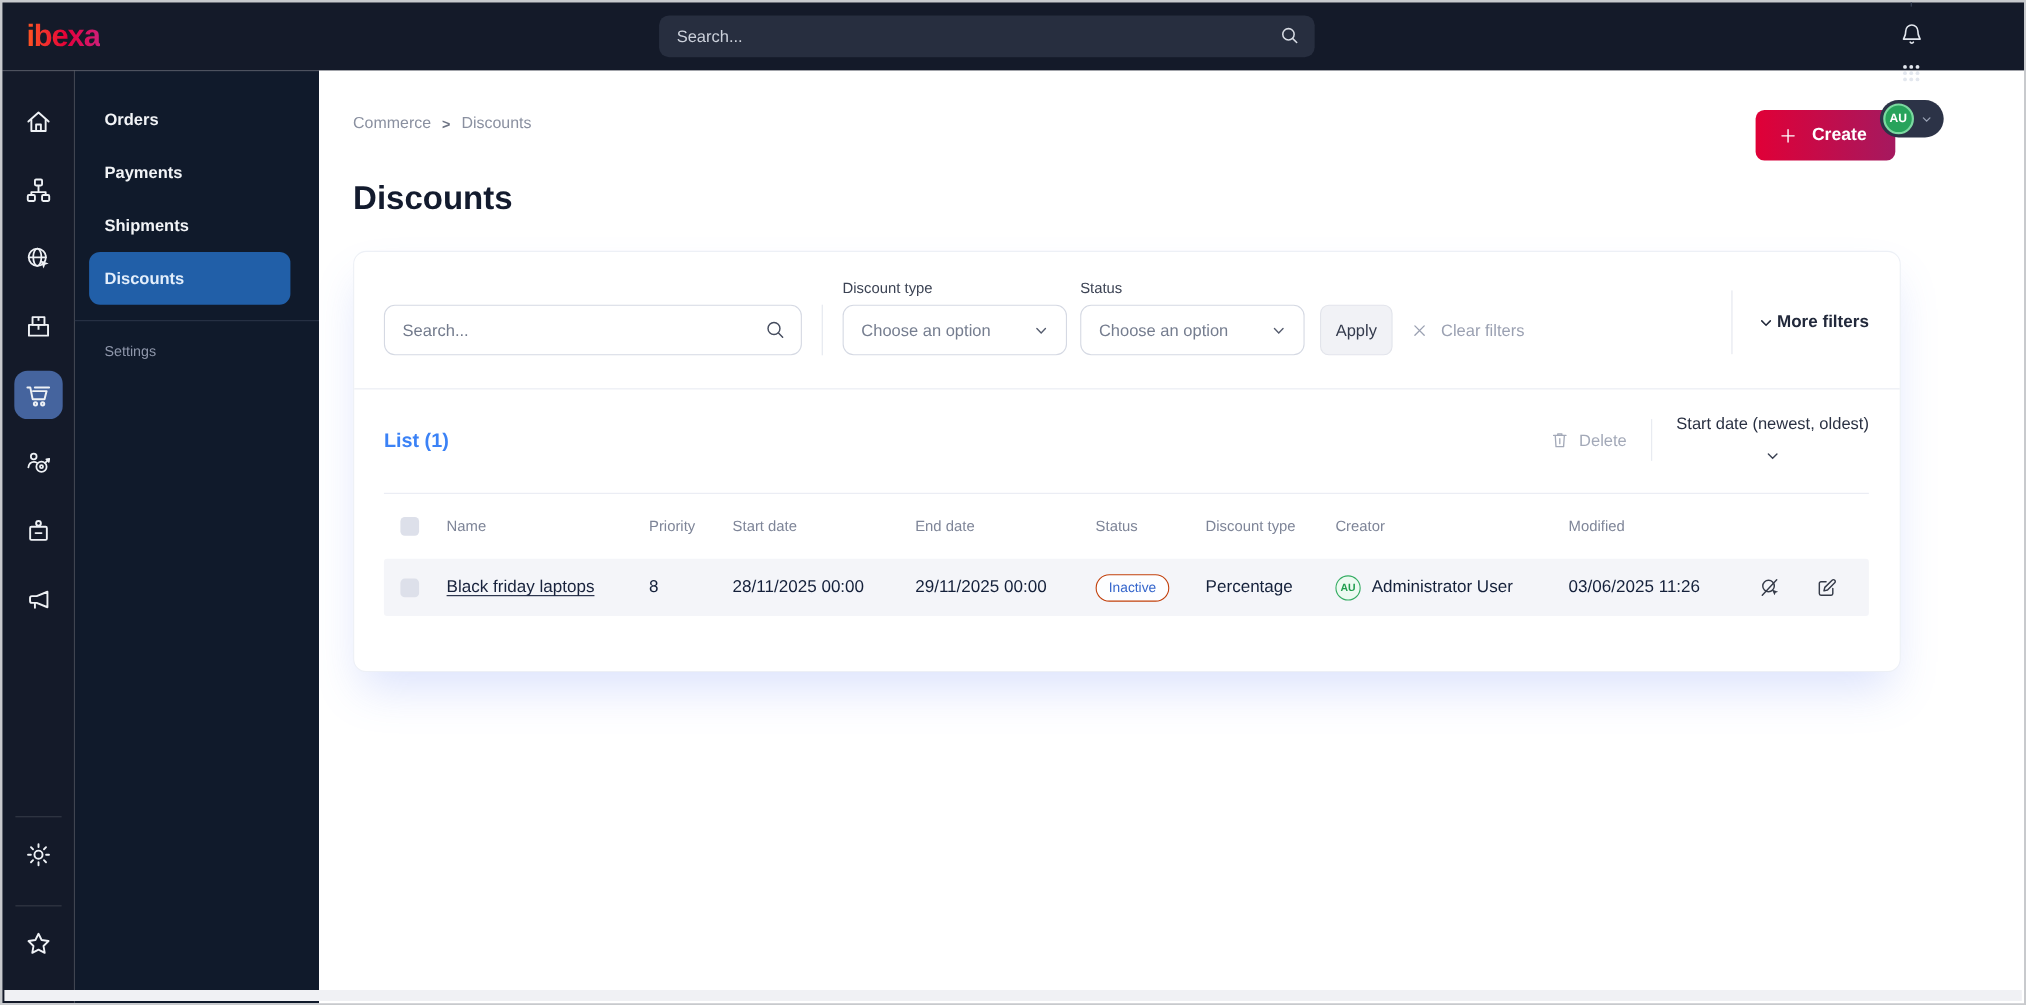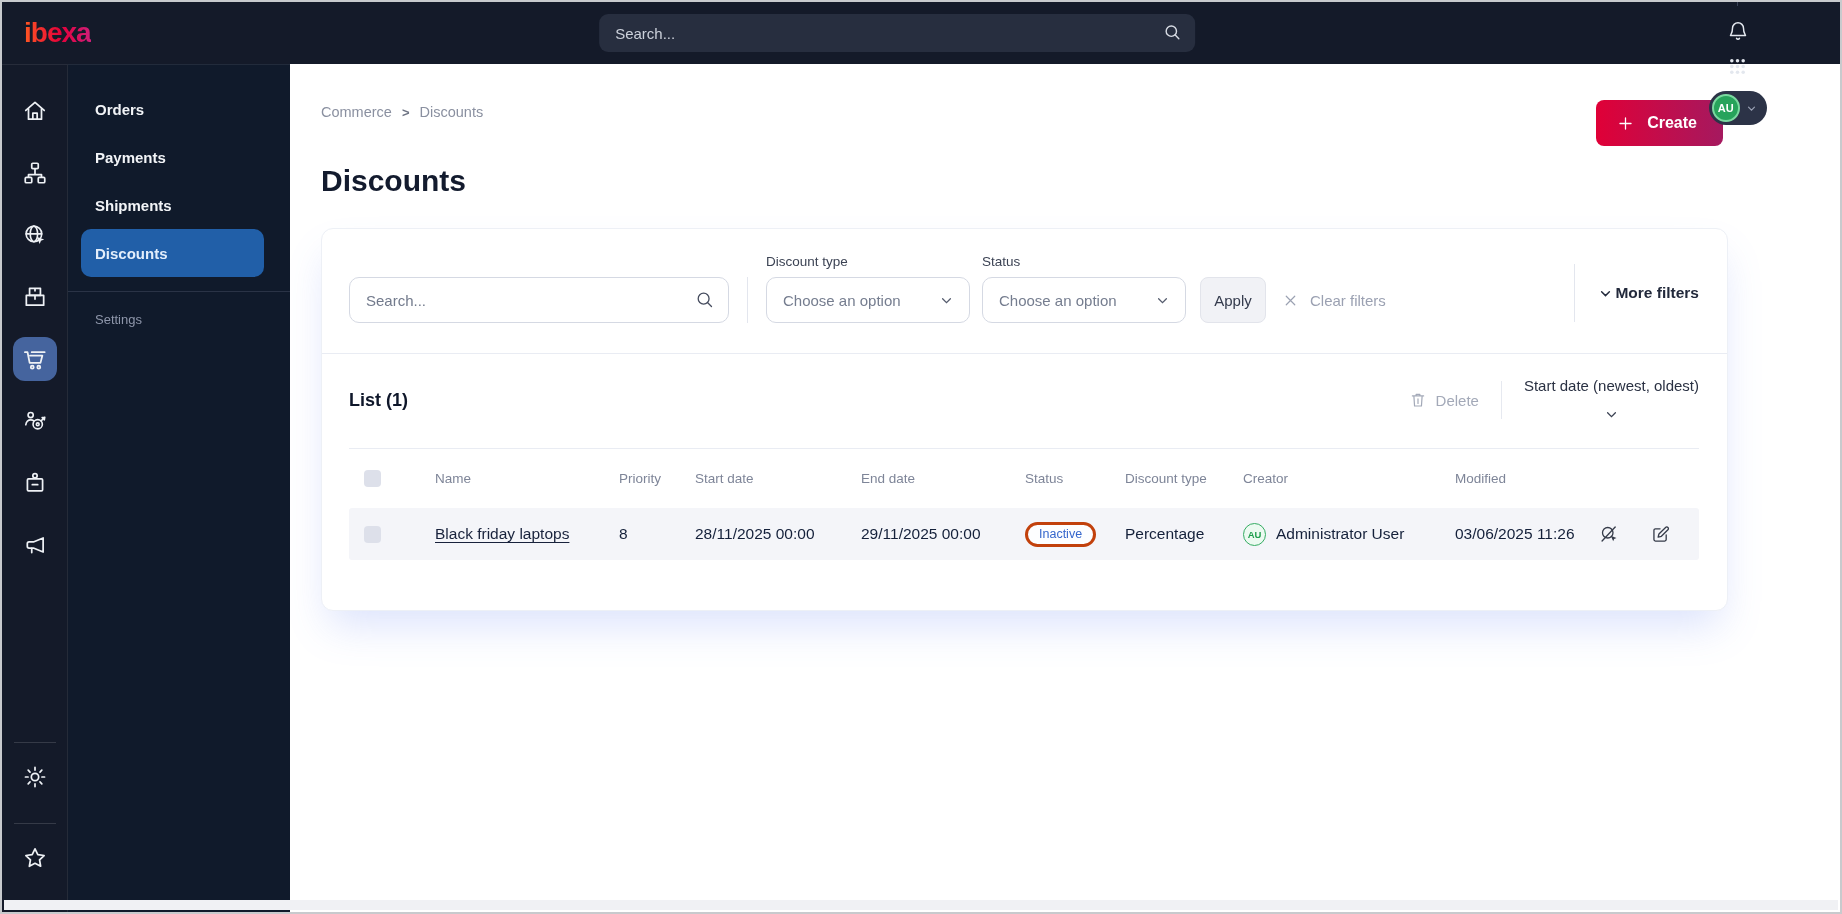--- a/index.html
+++ b/index.html
@@ -85,40 +85,40 @@
   .clear-btn { margin-left:16px; height:46px; display:flex; align-items:center; gap:11px; color:#9ba1b2;
                font-size:15px; cursor:pointer;text-align:center; }
   .more-filters { margin-left:auto; display:flex; align-items:center; height:60px; }
   .more-filters .vd { width:1px; height:58px; background:#e3e6ee; margin-right:22px; }
   .more-filters .lbl { display:flex; align-items:center; gap:1px; font-size:15.5px; font-weight:700;
                        color:#22293b; cursor:pointer; }
 
   
   .list-section { padding:26px 28px 50px 27px; }
   .list-head { display:flex; align-items:center; height:40px; }
-  .list-title { font-size:18px; font-weight:700; color:#0f172a; }
+  .list-title { font-size:18px; font-weight:700; color:#3b82f6; }
   .delete-btn { margin-left:auto; display:flex; align-items:center; gap:9px; color:#a3a9b8; font-size:15px;
                 cursor:default; }
   .lh-div { width:1px; height:38px; background:#e6e9f0; margin:0 22px; }
   .sort-btn { display:flex; align-items:center; gap:12px; font-size:15px; color:#2a3143; cursor:pointer;flex-direction:column; }
   .sort-btn .chev { color:#3a4152; }
 
   .table { margin-top:28px; }
   .thead { display:flex; align-items:center; height:60px; border-top:1px solid #e9ecf3;
            color:#7e8598; font-size:13.5px; }
   .trow { display:flex; align-items:center; height:52px; background:#f4f5f9; border-radius:3px;
           color:#14203a; font-size:15.5px; }
-  .c-check{width:57px; display:flex;} .c-name{width:184px;margin-left:29px;} .c-priority{width:76px;}
+  .c-check{width:57px; display:flex;} .c-name{width:184px;} .c-priority{width:76px;}
   .c-start{width:166px;} .c-end{width:164px;} .c-status{width:100px;} .c-type{width:118px;}
   .c-creator{width:212px; display:flex; align-items:center; gap:10px;} .c-modified{width:140px;}
   .c-actions{flex:1; display:flex; align-items:center; justify-content:flex-end; gap:30px; padding-right:28px;}
   .checkbox { width:17px; height:17px; border-radius:4px; background:#dde0ea; margin-left:15px; cursor:pointer; }
   .name-link { color:#18223c; text-decoration:underline; text-underline-offset:3px; cursor:pointer; }
   .status-pill { display:inline-flex; align-items:center; height:25px; padding:0 11px; border-radius:13px;
-                 border:3px solid #c2410c; color:#3566cc; font-size:12.5px; background:#fdfeff; }
+                 border:1px solid #c2410c; color:#3566cc; font-size:12.5px; background:#fdfeff; }
   .avatar-row { width:23px; height:23px; border-radius:50%; border:1.5px solid #35ac63; background:#ecfaf1;
                 color:#1f9e4d; font-size:9.5px; font-weight:bold; display:grid; place-items:center; flex:0 0 auto; }
   .act-icon { color:#353b49; cursor:pointer; display:grid; place-items:center; }
 
   .bottom-strip { position:absolute; left:2px; right:2px; bottom:2px; height:10px; background:#f0f1f4; z-index:40; }
 
   svg { display:block; }
 </style>
 </head>
 <body>

